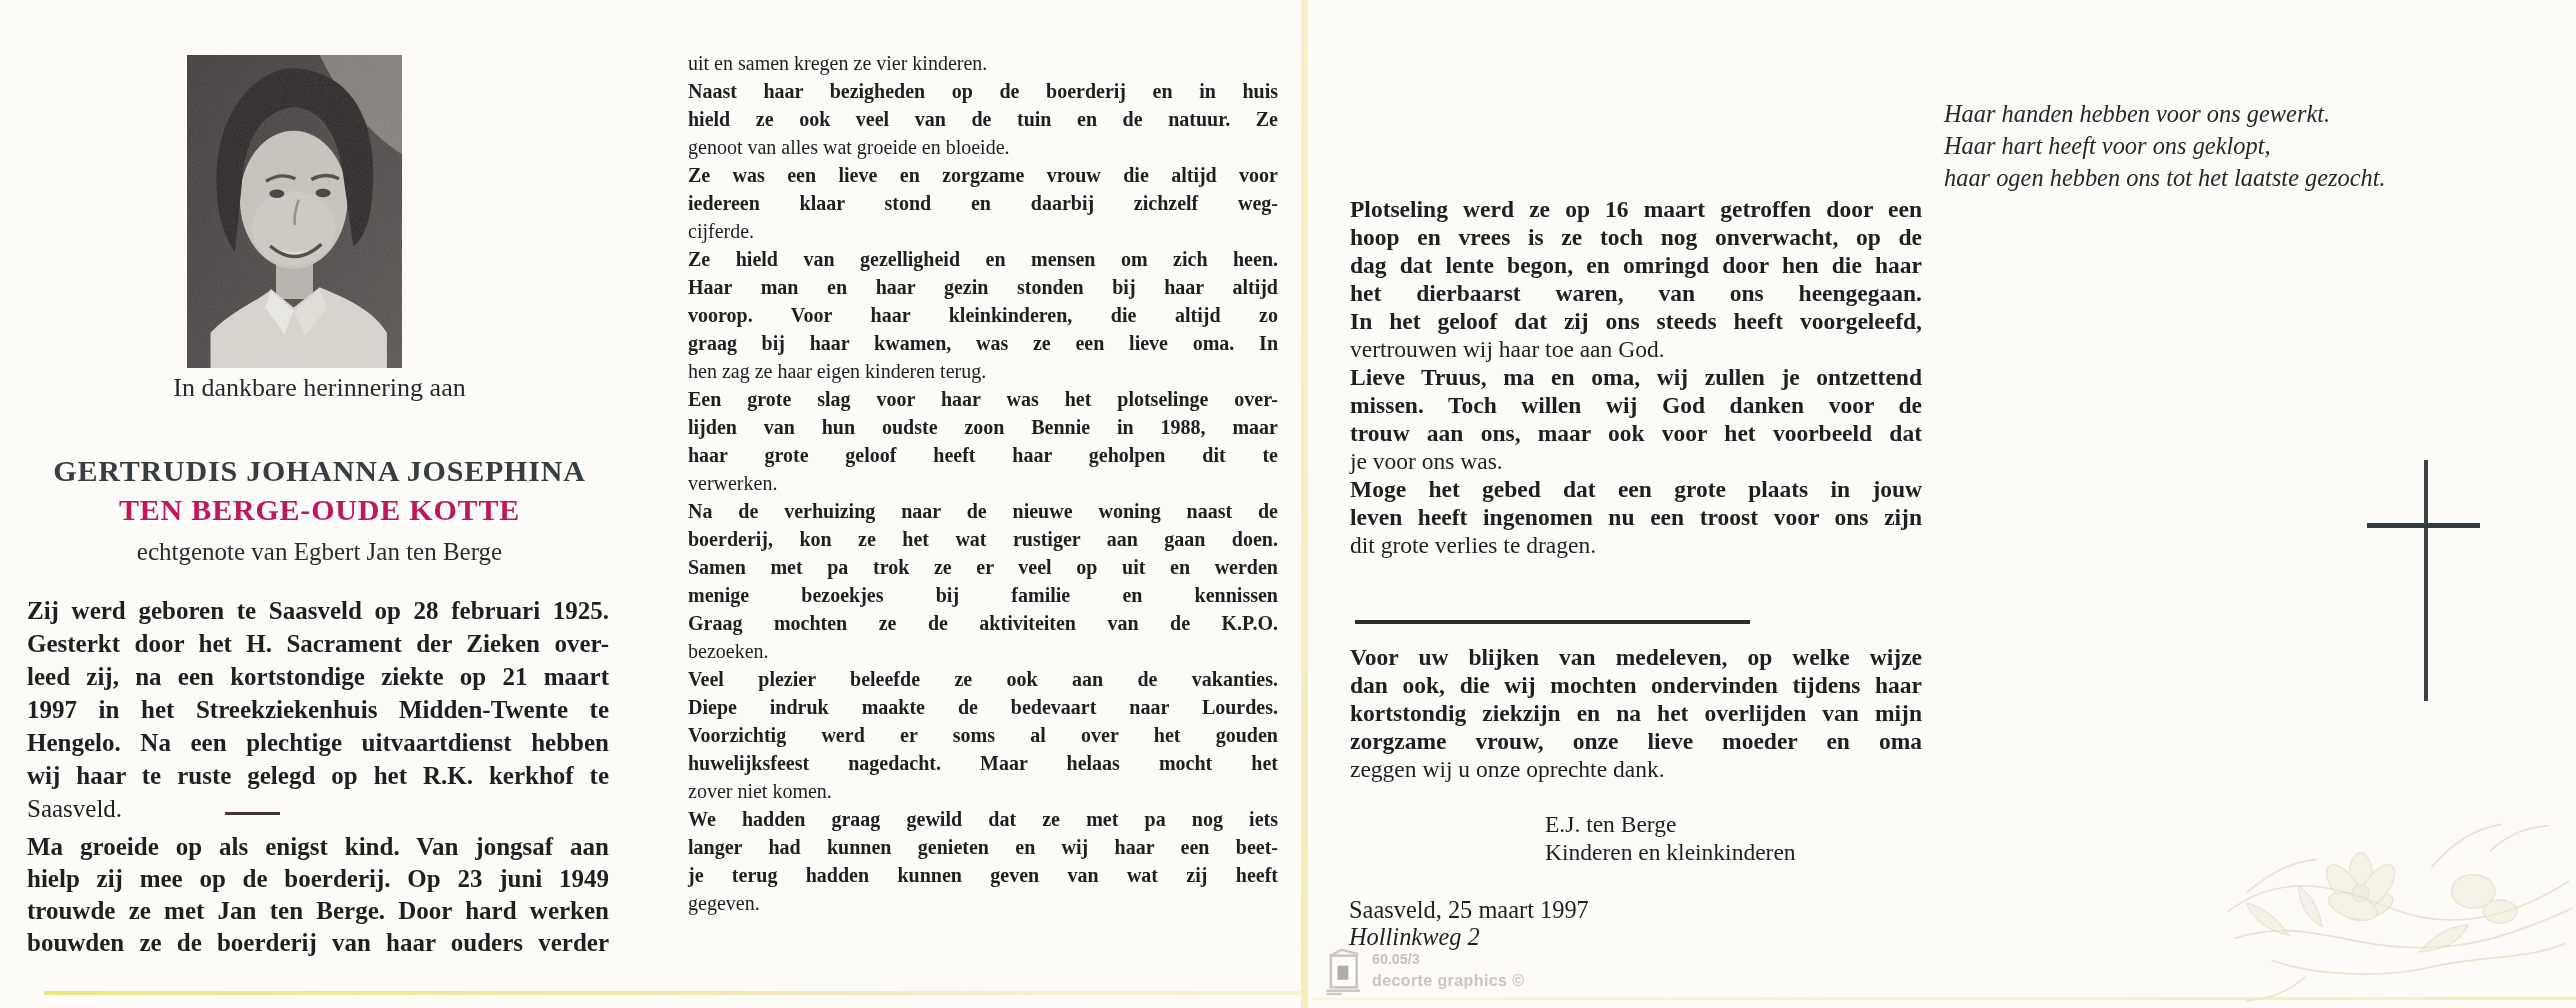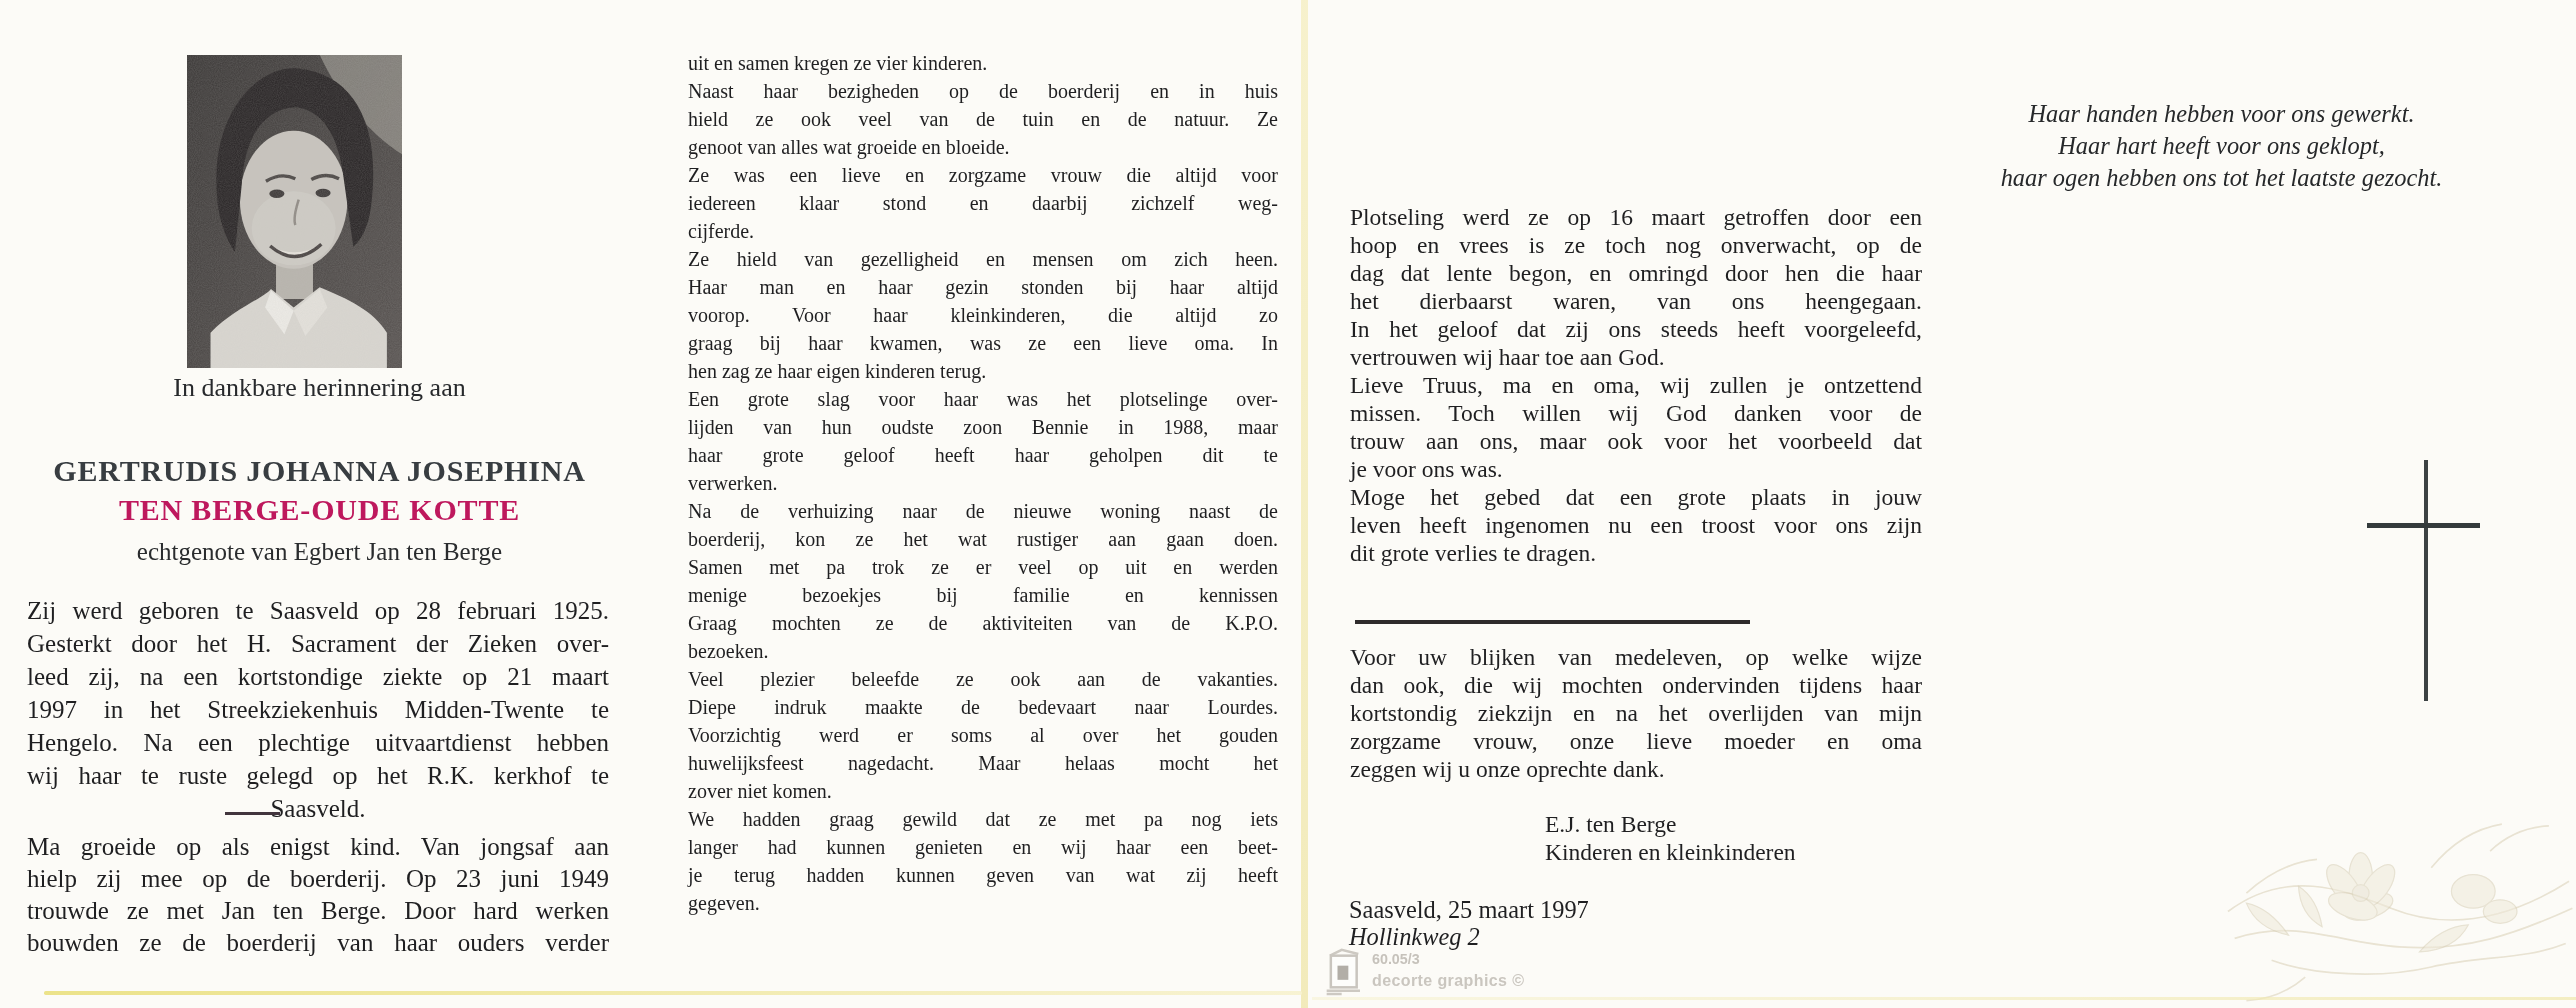--- a/index.html
+++ b/index.html
@@ -1,38 +1,38 @@
 <!DOCTYPE html>
 <html style="font-size:13.5px"><head>
 <meta charset="utf-8">
 <style>
   html,body{margin:0;padding:0;background:#e9e7e2;}
   #page{position:relative;width:2576px;height:1009px;background:#fcfbf7;overflow:hidden;
         font-family:"Liberation Serif",serif;color:#1f1f21;}
   .abs{position:absolute;}
   .lines .tline{white-space:nowrap;}
-  .lines .tline.just{text-align:justify;text-align-last:justify;}
-  .lines .tline.ctr{text-align:center;}
+  .lines .tline.just{text-align:justify;text-align-last:justify;font-weight:bold;}
+  .lines .tline.ctr{}
   .centered{text-align:center;}
 
   
   #photo{left:187px;top:55px;width:215px;height:313px;}
   #caption{left:25px;top:373px;width:589px;font-size:26px;color:#27292c;}
   #name1{left:15px;top:454px;width:609px;font-size:30px;font-weight:bold;letter-spacing:0.8px;color:#383d41;}
   #name2{left:15px;top:493px;width:609px;font-size:30px;font-weight:bold;letter-spacing:0.8px;color:#be185d;}
   #subtitle{left:25px;top:538px;width:589px;font-size:25px;color:#2a2c2e;}
   #p1a{left:27px;top:594px;width:582px;font-size:25px;line-height:33px;}
   #div1{left:225px;top:812px;width:55px;height:3.4px;background:#42353d;}
   #p1b{left:27px;top:831px;width:582px;font-size:25px;line-height:32px;}
 
   
   #p2{left:688px;top:49px;width:590px;font-size:20px;line-height:28px;}
 
   
-  #p3a{left:1350px;top:195px;width:572px;font-size:23.5px;line-height:28px;margin-top:8px;}
+  #p3a{left:1350px;top:195px;width:572px;font-size:23.5px;line-height:28px;}
   #div2{left:1355px;top:620px;width:395px;height:4.2px;background:#2e2b2b;}
   #p3b{left:1350px;top:643px;width:572px;font-size:23.5px;line-height:28px;}
   #sig{left:1545px;top:810px;font-size:23.5px;line-height:28px;}
   #placedate{left:1349px;top:896px;font-size:24.4px;}
   #address{left:1349px;top:923px;font-size:24.4px;font-style:italic;}
   #plogo{left:1325px;top:947px;width:40px;height:49px;}
   #pcode{left:1372px;top:951px;font-family:"Liberation Sans",sans-serif;font-size:14.3px;font-weight:bold;color:#c6c2bb;}
   #pname{left:1372px;top:972px;font-family:"Liberation Sans",sans-serif;font-size:16px;font-weight:bold;color:#cac6bf;letter-spacing:0.4px;}
 
   

